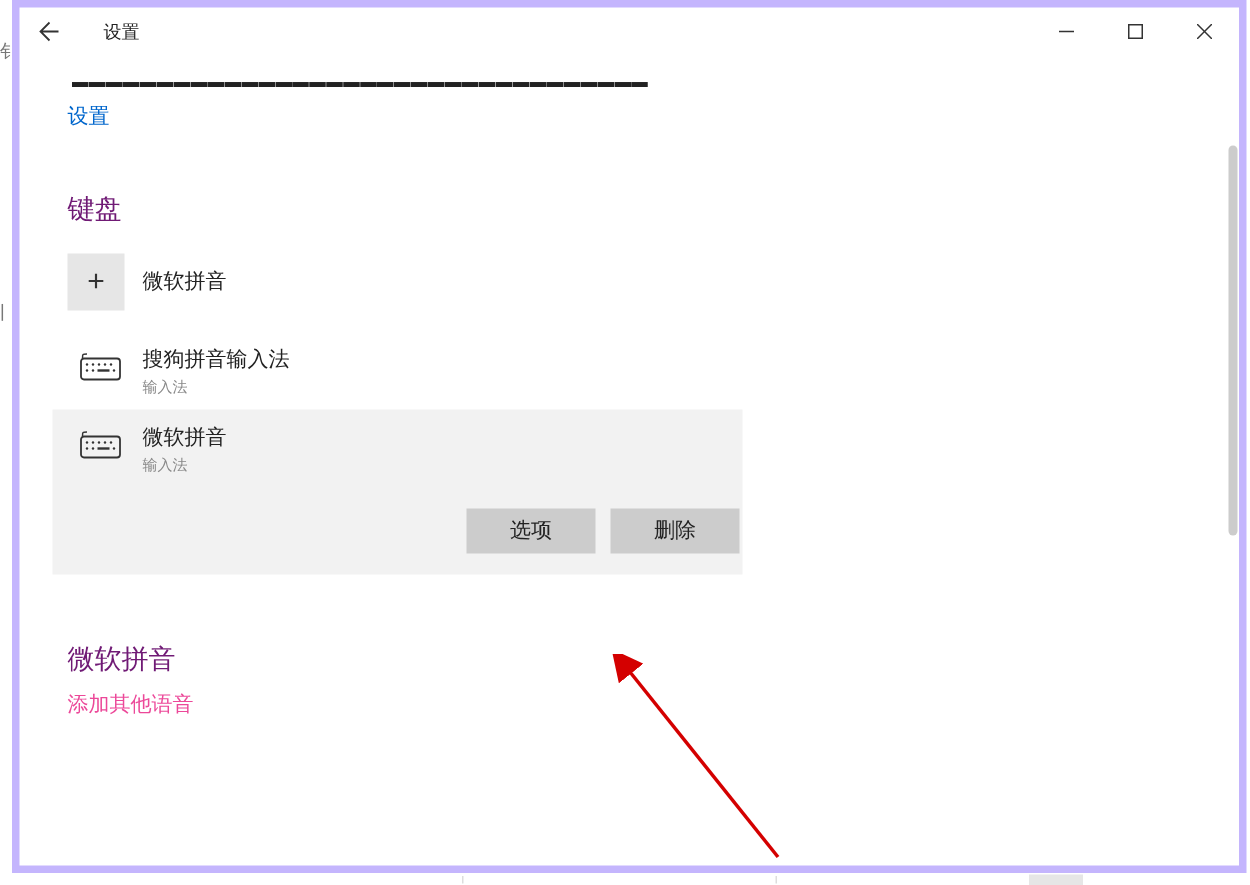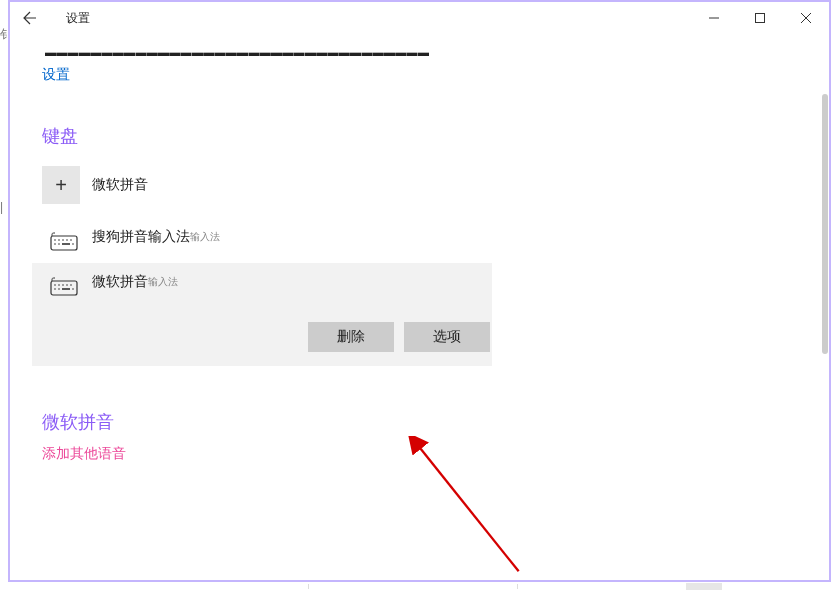--- a/index.html
+++ b/index.html
@@ -1,36 +1,36 @@
 <!DOCTYPE html>
 <html><head>
   <meta charset="utf-8">
   <style>
     * { margin: 0; padding: 0; box-sizing: border-box; }
     body { font-family: "Microsoft YaHei", "Segoe UI", sans-serif; background: #fff; width: 833px; height: 590px; overflow: hidden; position: relative; }
-    .window { position: absolute; top: 0; left: 8px; width: 823px; height: 582px; border: 2px solid #c4b5fd; background: #fff; }
+    .window { position: absolute; top: 0; left: 8px; width: 823px; height: 582px; border: 5px solid #c4b5fd; background: #fff; }
     .titlebar { height: 32px; display: flex; align-items: center; justify-content: space-between; padding-left: 8px; }
     .titlebar-left { display: flex; align-items: center; gap: 24px; }
     .back-btn { width: 24px; height: 24px; display: flex; align-items: center; justify-content: center; cursor: pointer; font-size:16px;}
     .title { font-size: 12px; color: #222; }
     .win-controls { display: flex; }
     .win-btn { width: 46px; height: 32px; display: flex; align-items: center; justify-content: center; cursor: pointer; }
     .content { padding: 12px 32px 0 32px; position: relative; height: calc(100% - 32px); overflow: hidden; }
     .header-row { display: flex; align-items: center; gap: 16px; margin-bottom: 6px; }
     .home-icon { font-size: 16px; color: #333; }
     .page-title { font-size: 26px; font-weight: 400; color: #222; }
     .truncated-line { margin-left: 3px; font-size: 11px; color: #222; letter-spacing: 0.3px; white-space: nowrap; overflow: hidden; height:12px;}
     .link { color: #0066cc; font-size: 14px; cursor: pointer; display: inline-block; margin-top: 8px; }
-    .section-title { font-size: 18px; font-weight: 400; margin-top: 40px; margin-bottom: 18px; color: #8b5cf6; }
+    .section-title { font-size: 18px; font-weight: 400; margin-top: 40px; margin-bottom: 18px; color: #701a75; }
     .add-row { display: flex; align-items: center; gap: 12px; margin-bottom: 18px; cursor: pointer; }
     .add-box { width: 38px; height: 38px; background: #e6e6e6; display: flex; align-items: center; justify-content: center; font-size: 20px; color: #333; }
     .add-label { font-size: 14px; color: #222; }
     .kb-row { display: flex; align-items: flex-start; gap: 14px; padding: 6px 0 8px 8px; cursor: default; }
     .kb-icon { width: 28px; margin-top:3px; }
-    .kb-text { display: flex; }
+    .kb-text { display: flex; flex-direction: column; }
     .kb-name { font-size: 14px; color: #222; }
     .kb-sub { font-size: 10px; color: #888; margin-top: 2px; }
     .kb-selected { background: #f2f2f2; width: 460px; padding-top: 10px; padding-bottom: 14px; margin-left: -10px; padding-left: 18px;}
     .kb-actions { display: flex; gap: 10px; justify-content: flex-end; width: 440px; margin-top: 22px; margin-left: 0; }
     .kb-btn { width: 86px; height: 30px; background: #ccc; border: none; font-size: 14px; color: #222; cursor: pointer; }
     .related-title { font-size: 18px; margin-top: 44px; margin-bottom: 10px; }
     .related-link { color: #ec4899; font-size: 14px; cursor: pointer; }
     .scrollbar { position: absolute; right: 1px; top: 60px; width: 6px; height: 260px; background: #ccc; border-radius: 3px; }
     .arrow-annotation { position: absolute; left: 402px; top: 436px; width: 140px; height: 140px; pointer-events: none; }
     .left-edge { position: absolute; left: 0; top: 26px; width: 6px; height: 20px; color:#777; font-size:12px;}
@@ -123,22 +123,22 @@
               <circle cx="23" cy="13" r="0.8" fill="#333"></circle>
               <path d="M2 5 C2 2, 2 2, 5 2" stroke="#333" stroke-width="1" fill="none"></path>
             </svg>
         </div>
         <div class="kb-text">
           <div class="kb-name">微软拼音</div>
           <div class="kb-sub">输入法</div>
         </div>
       </div>
       <div class="kb-actions">
+        <button class="kb-btn">选项</button>
         <button class="kb-btn">删除</button>
-        <button class="kb-btn">选项</button>
       </div>
     </div>
 
     <div class="section-title related-title">微软拼音</div>
     <a class="related-link">添加其他语音</a>
 
     <div class="scrollbar"></div>
   </div>
 </div>
 

